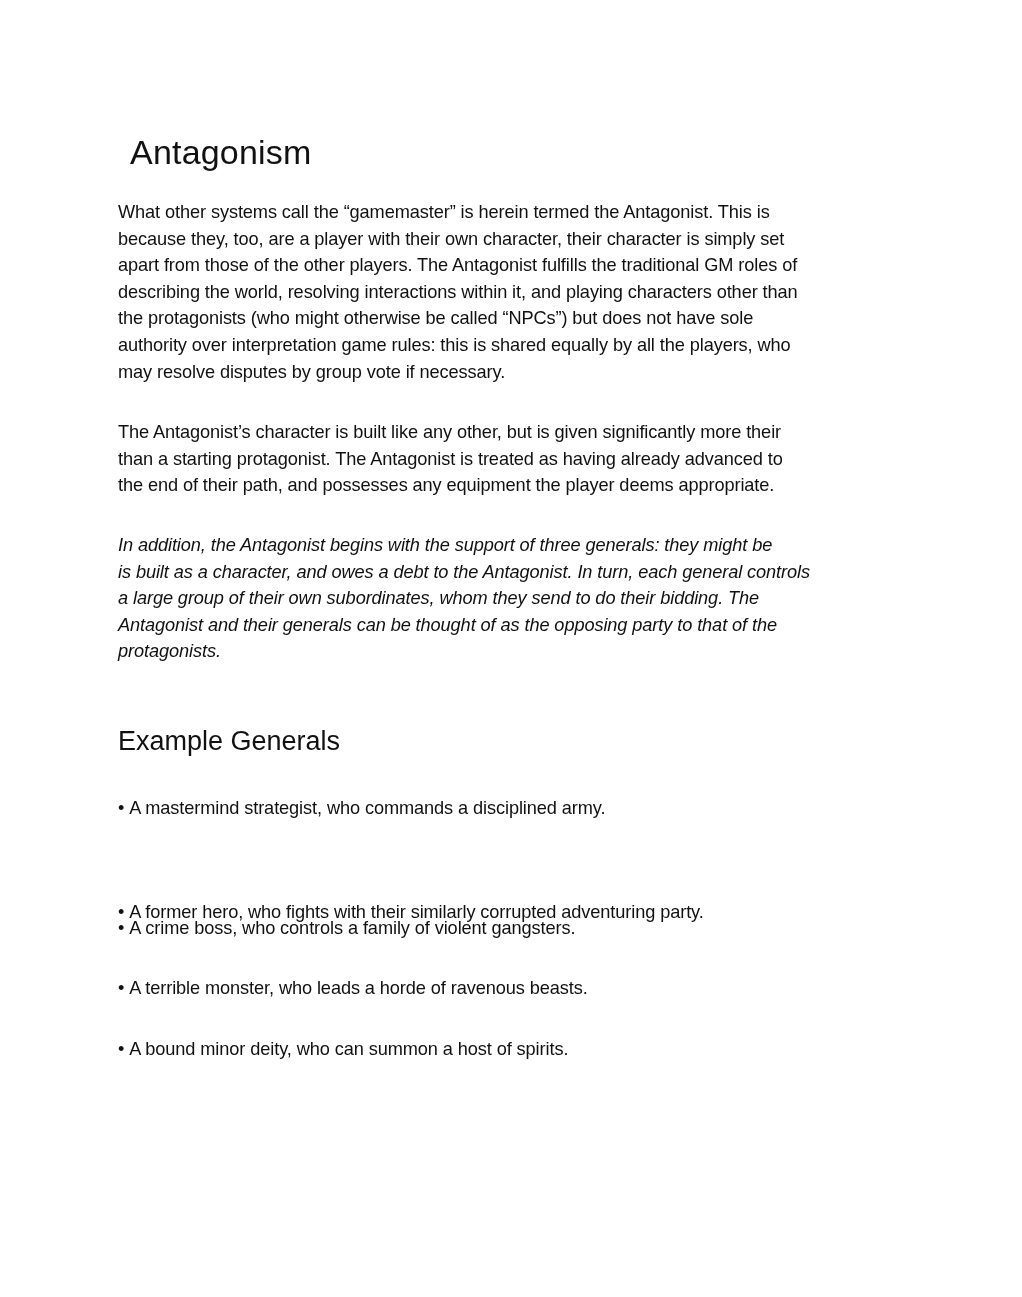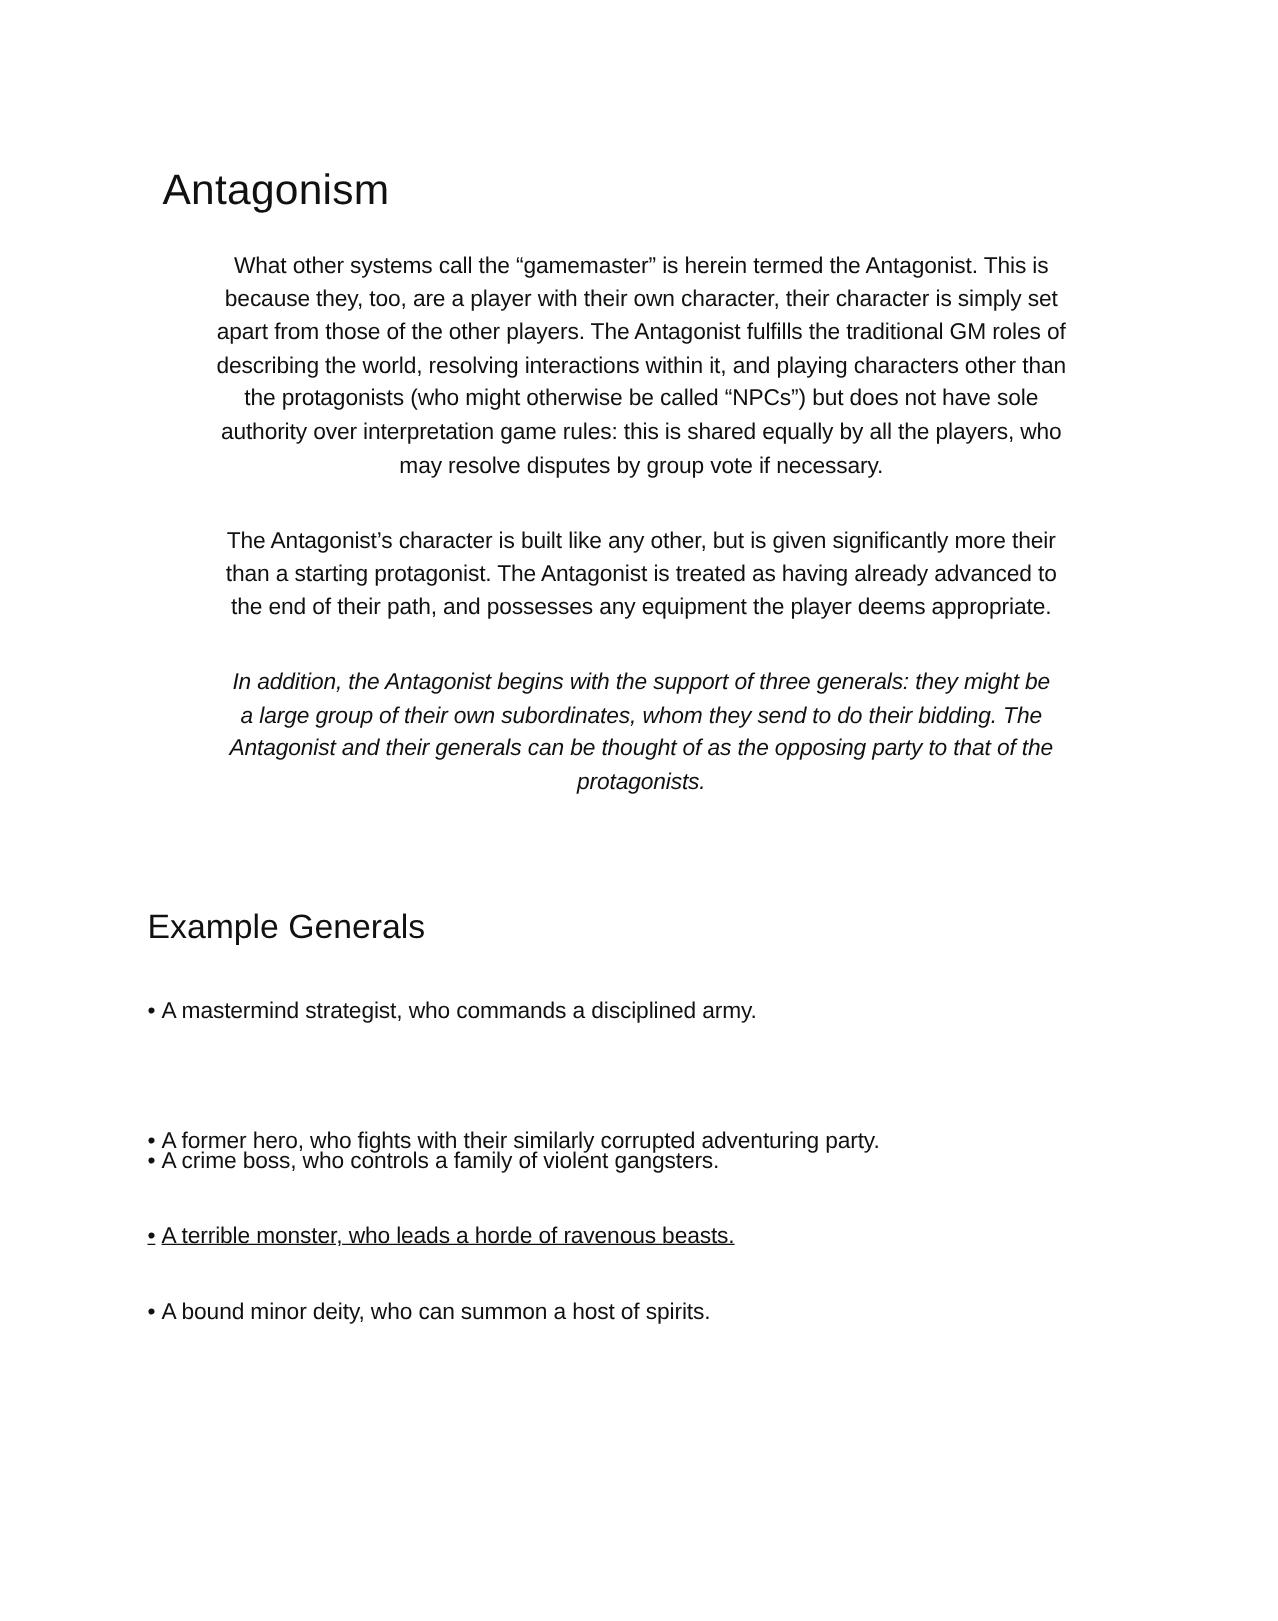--- a/index.html
+++ b/index.html
@@ -37,21 +37,20 @@
       left: 0;
       margin: 0;
       font-size: 18.2px;
       line-height: 26.6px;
       width: 790px;
       letter-spacing: -0.1px;
     }
     .para .line {
       display: block;
       white-space: nowrap;
-      text-align: center;
     }
     #p1 { top: 199px; }
     #p2 { top: 419px; }
     #p3 { top: 532px; font-style: italic; }
     .subtitle {
       position: absolute;
       left: 0;
       top: 722px;
       margin: 0;
       font-size: 27px;
@@ -97,38 +96,39 @@
   </p>
 
   <p class="para" id="p2">
     <span class="line">The Antagonist’s character is built like any other, but is given significantly more their</span>
     <span class="line">than a starting protagonist. The Antagonist is treated as having already advanced to</span>
     <span class="line">the end of their path, and possesses any equipment the player deems appropriate.</span>
   </p>
 
   <p class="para" id="p3">
     <span class="line">In addition, the Antagonist begins with the support of three generals: they might be</span>
+    <span class="line">is built as a character, and owes a debt to the Antagonist. In turn, each general controls</span>
     <span class="line">a large group of their own subordinates, whom they send to do their bidding. The</span>
     <span class="line">Antagonist and their generals can be thought of as the opposing party to that of the</span>
     <span class="line">protagonists.</span>
   </p>
 
   <h2 class="subtitle">Example Generals</h2>
 
   <ul class="bullets">
     <li class="bullet" style="top:795px;">
       <span class="dot">•</span><span>A mastermind strategist, who commands a disciplined army.</span>
     </li>
     <li class="bullet" style="top:899px;text-align:right;">
       <span class="dot">•</span><span>A former hero, who fights with their similarly corrupted adventuring party.</span>
     </li>
     <li class="bullet" style="top:915px;">
       <span class="dot">•</span><span>A crime boss, who controls a family of violent gangsters.</span>
     </li>
-    <li class="bullet" style="top:975px;text-decoration:underline;">
+    <li class="bullet" style="top:975px;">
       <span class="dot">•</span><span>A terrible monster, who leads a horde of ravenous beasts.</span>
     </li>
     <li class="bullet" style="top:1036px;text-align:right;">
       <span class="dot">•</span><span>A bound minor deity, who can summon a host of spirits.</span>
     </li>
   </ul>
 
 </div>
 
 </body></html>

